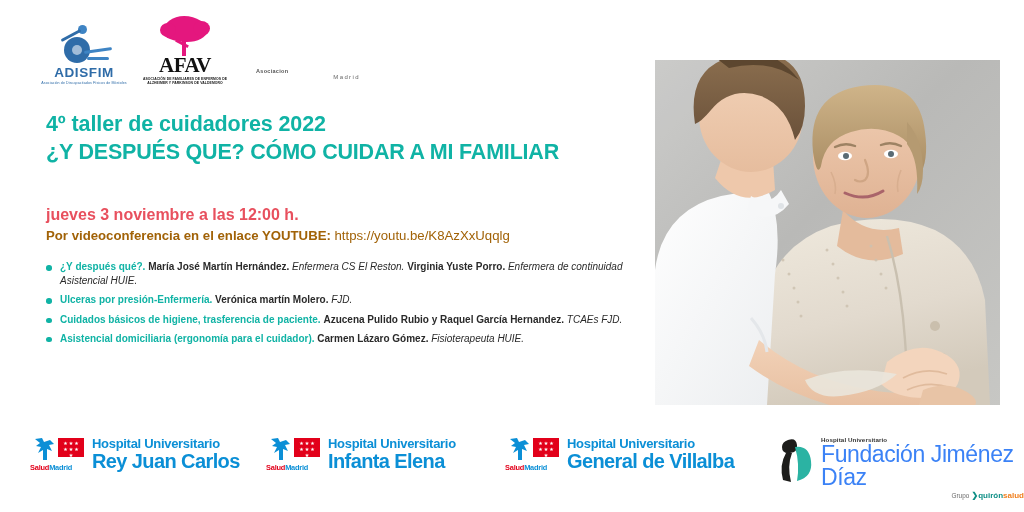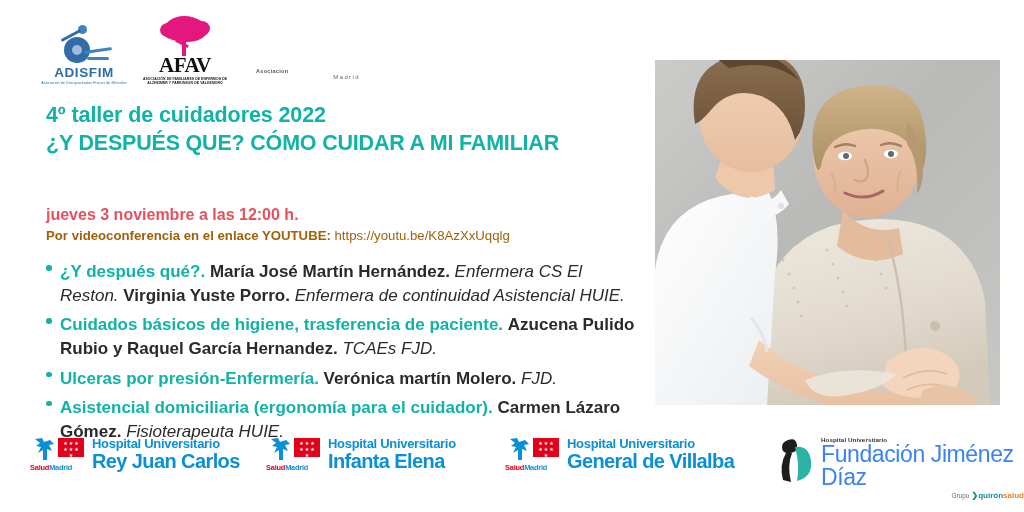--- a/index.html
+++ b/index.html
@@ -35,34 +35,34 @@
   .afav-name{font-size:21px;font-weight:700;color:#111;letter-spacing:-.5px;line-height:.9;font-family:"Liberation Serif",serif;}
   .afav-sub{font-size:3.4px;color:#111;line-height:1.35;margin-top:2px;font-weight:700;letter-spacing:.1px;}
 
   .logo-parkinson{width:118px;padding-bottom:6px;}
   .pk-top{font-size:5.5px;color:#555;letter-spacing:.3px;margin-left:14px;font-weight:700;}
   .pk-main{font-size:21px;font-weight:700;color:#111;letter-spacing:-.3px;line-height:1;}
   .pk-main .k{color:#f08020;}
   .pk-bottom{font-size:6px;color:#666;text-align:right;letter-spacing:1.4px;margin-top:0px;}
 
   
-  .headline{position:absolute;left:46px;top:101px;width:600px;}
+  .headline{position:absolute;left:46px;top:110px;width:600px;}
   .h-line1{color:#10b3a5;font-size:21.5px;font-weight:700;line-height:1.32;letter-spacing:-.1px;}
   .h-line2{color:#10b3a5;font-size:21.5px;font-weight:700;line-height:1.36;letter-spacing:-.2px;}
 
   
   .meta{position:absolute;left:46px;top:203px;width:600px;}
   .date{color:#e8505e;font-size:16px;font-weight:700;line-height:1.45;}
   .link-line{font-size:13.2px;line-height:1.5;color:#a16207;}
   .link-line .lbl{font-weight:700;}
   .link-line .url{font-weight:400;}
 
   
   .talks{position:absolute;left:44px;top:260px;width:600px;}
-  .talk{position:relative;padding-left:16px;margin-bottom:5px;font-size:17px;line-height:1.42;color:#333;}
+  .talk{position:relative;padding-left:16px;margin-bottom:5px;font-size:10px;line-height:1.42;color:#333;}
   .talk .dot{position:absolute;left:2px;top:5px;width:5.5px;height:5.5px;border-radius:50%;background:#10b3a5;}
   .talk .topic{color:#10b3a5;font-weight:700;}
   .talk .who{color:#2a2a2a;font-weight:700;}
   .talk .role{color:#2a2a2a;font-style:italic;font-weight:400;}
 
   
   .photo{position:absolute;left:655px;top:60px;width:345px;height:345px;overflow:hidden;background:#b9b9b9;}
   .photo svg{display:block;width:100%;height:100%;}
 
   
@@ -149,30 +149,30 @@
       <span class="dot"></span>
       <span class="topic">¿Y después qué?.</span>
       <span class="who">María José Martín Hernández.</span>
       <span class="role">Enfermera CS El Reston.</span>
       <span class="who">Virginia Yuste Porro.</span>
       <span class="role">Enfermera de continuidad Asistencial HUIE.</span>
     </div>
 
     <div class="talk">
       <span class="dot"></span>
+      <span class="topic">Ulceras por presión-Enfermería.</span>
+      <span class="who">Verónica martín Molero.</span>
+      <span class="role">FJD.</span>
+    </div>
+
+    <div class="talk">
+      <span class="dot"></span>
       <span class="topic">Cuidados básicos de higiene, trasferencia de paciente.</span>
       <span class="who">Azucena Pulido Rubio y Raquel García Hernandez.</span>
       <span class="role">TCAEs FJD.</span>
-    </div>
-
-    <div class="talk">
-      <span class="dot"></span>
-      <span class="topic">Ulceras por presión-Enfermería.</span>
-      <span class="who">Verónica martín Molero.</span>
-      <span class="role">FJD.</span>
     </div>
 
     <div class="talk">
       <span class="dot"></span>
       <span class="topic">Asistencial domiciliaria (ergonomía para el cuidador).</span>
       <span class="who">Carmen Lázaro Gómez.</span>
       <span class="role">Fisioterapeuta HUIE.</span>
     </div>
 
   </div>

